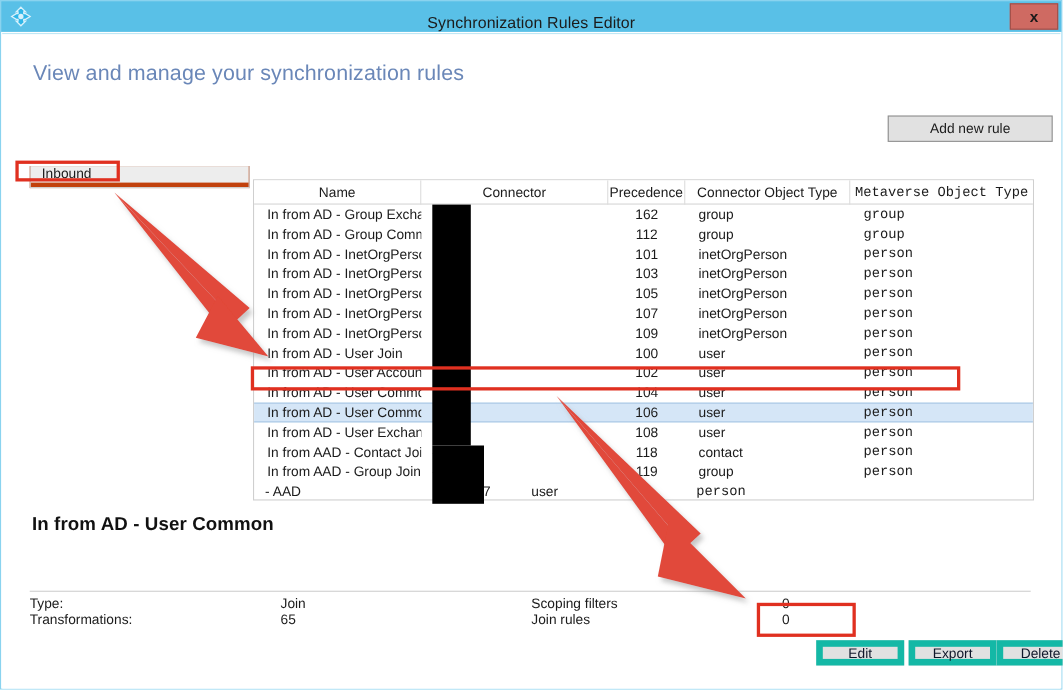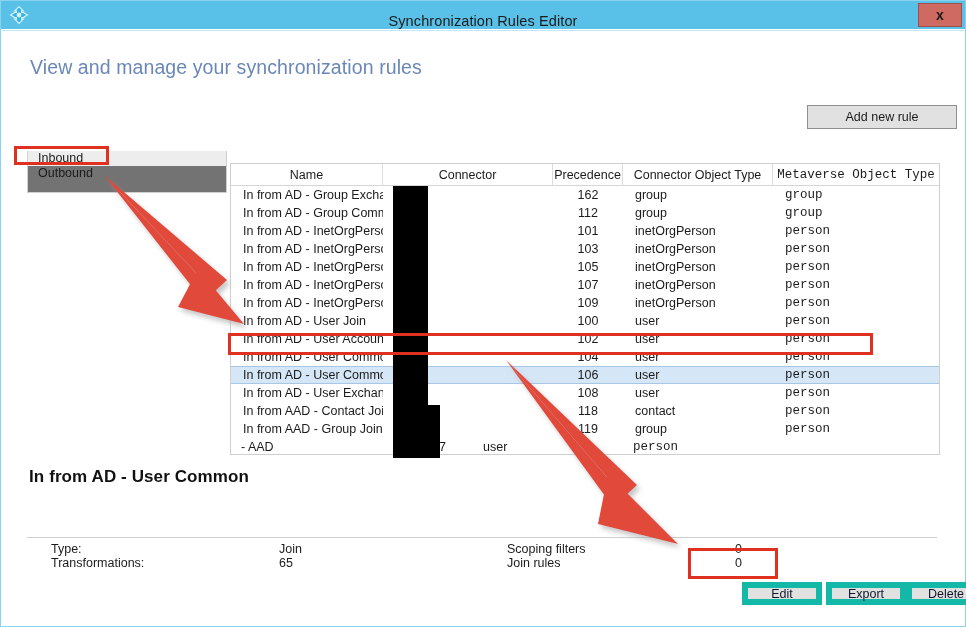--- a/index.html
+++ b/index.html
@@ -86,24 +86,24 @@
   .ruletypes-label {
     position: absolute;
     left: 26px; top: 107px;
     font-size: 12.5px;
     color: #c2410c;
     margin-top: 13px;
   }
   .ruletypes-list {
     position: absolute;
     left: 25px; top: 120px;
-    width: 200px; height: 42px;
+    width: 200px; height: 20px;
     border: 1px solid #cfcfcf;
     border-top: none;
-    background: #737373;
+    background: #c2410c;
   }
   .rt-item {
     height: 15px;
     line-height: 15px;
     padding-left: 10px;
     font-size: 12.5px;
     color: #1b1b1b;
     cursor: pointer;
   }
   .rt-item.selected { background: #ededed; }
@@ -189,21 +189,21 @@
     background: #cfcfcf;
   }
   .summary {
     position: absolute;
     left: 25px; top: 511px;
     width: 910px;
     font-size: 12.5px;
     color: #1b1b1b;
   }
   .srow { display: flex; height: 14px; line-height: 14px; }
-  .s-lbl1 { width: 228px; margin-left: 24px; }
+  .s-lbl1 { width: 228px; }
   .s-val1 { width: 228px; }
   .s-lbl2 { width: 228px; }
   .s-val2 { width: 200px; }
 
   
   .footer-btn {
     position: absolute;
     top: 551px;
     height: 23px;
     width: 80px;
@@ -250,21 +250,20 @@
 
   <div class="content">
 
     <div class="page-heading">View and manage your synchronization rules</div>
 
     <div class="addnew-btn">Add new rule</div>
 
     <div class="ruletypes-label">Rule Types</div>
     <div class="ruletypes-list">
       <div class="rt-item selected">Inbound</div>
-      <div class="rt-item">Outbound</div>
     </div>
 
     <div class="grid">
       <div class="grid-head">
         <div class="gh c-name">Name</div>
         <div class="gh c-conn">Connector</div>
         <div class="gh c-prec">Precedence</div>
         <div class="gh c-cot">Connector Object Type</div>
         <div class="gh c-mot">Metaverse Object Type</div>
       </div>

